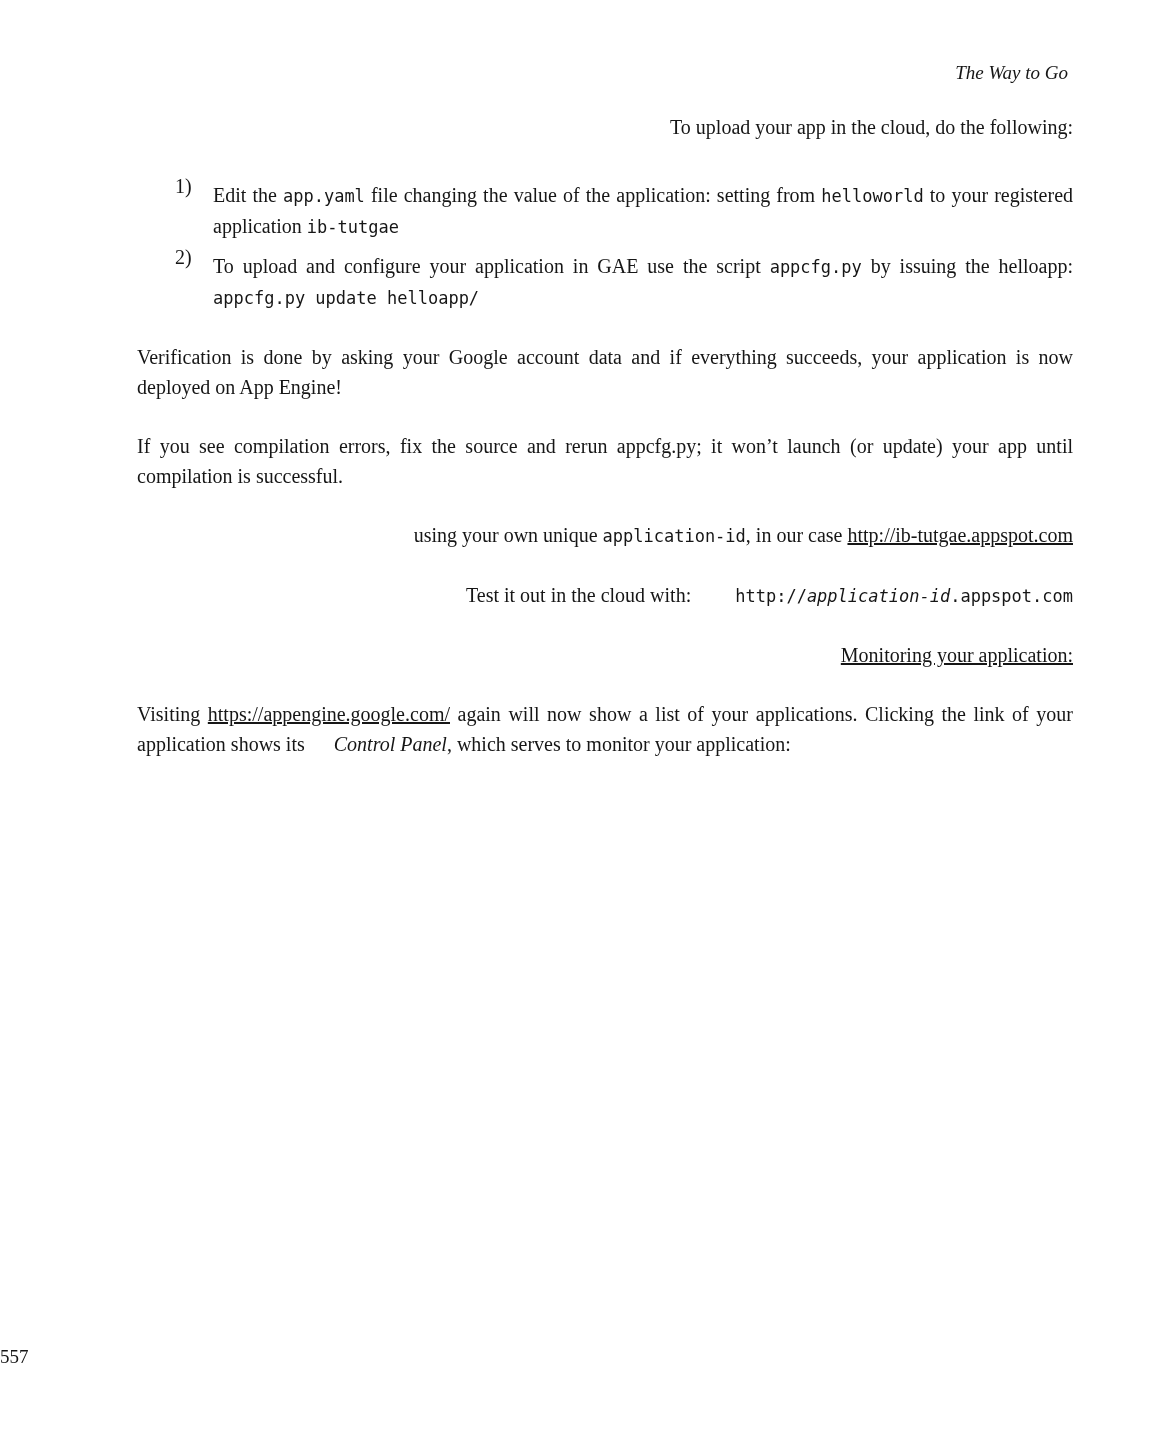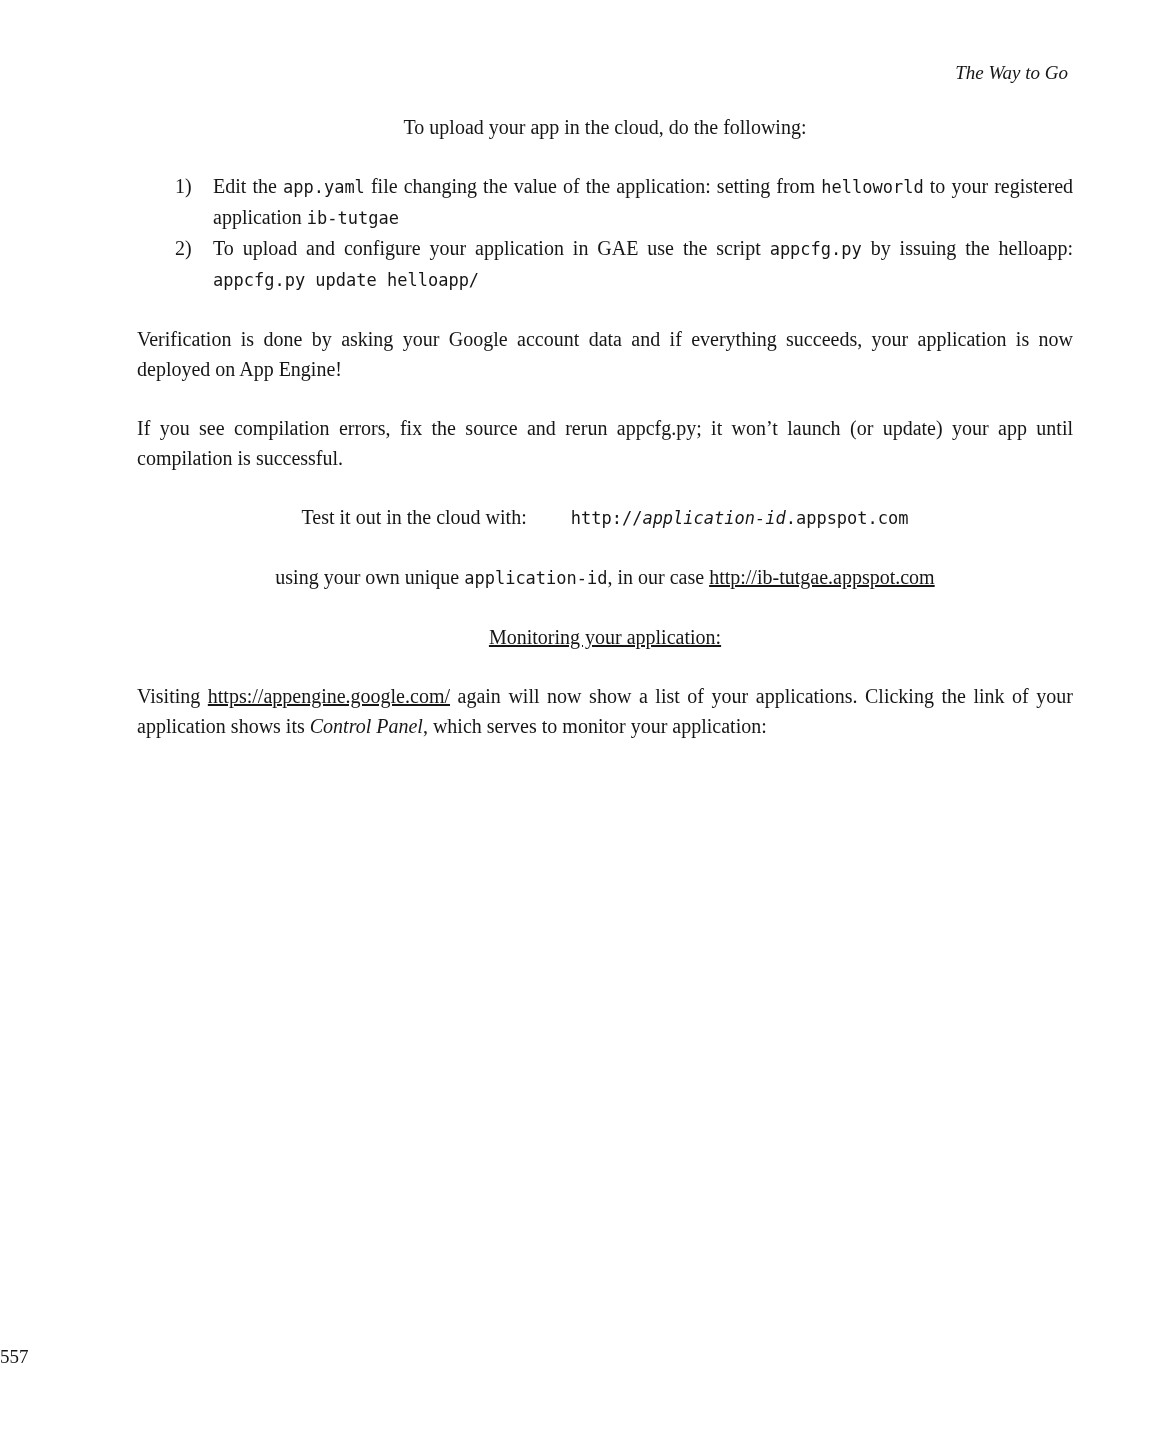--- a/index.html
+++ b/index.html
@@ -26,53 +26,54 @@
     top: 112px;
     left: 137px;
     width: 936px;
   }
   .p {
     margin: 0 0 29px 0;
     font-size: 20px;
     line-height: 30px;
     text-align: justify;
   }
-  .p.no-justify { text-align: center; }
+  .p.no-justify { text-align: right; }
   .list { margin: 0 0 29px 0; }
   .list-item {
     display: flex;
     margin-left: 38px;
     font-size: 20px;
     line-height: 30px;
   }
   .list-item .num {
     width: 38px;
     flex-shrink: 0;
   }
   .list-item .li-text {
     flex: 1;
     text-align: justify;
+    margin-top: 9px;
   }
   .code {
     font-family: "DejaVu Sans Mono", monospace;
     font-size: 17px;
   }
   .code-italic {
     font-family: "DejaVu Sans Mono", monospace;
     font-size: 17px;
     font-style: italic;
   }
   .gap-left { margin-left: 44px; }
   a.doc-link {
     color: inherit;
     text-decoration: underline;
     cursor: pointer;
   }
   .underlined { text-decoration: underline; }
-  .italic { font-style: italic; }
+  .italic { font-style: italic; margin-left: 24px; }
   .page-number {
     position: absolute;
     bottom: 72px;
     left: 0;
     width: 100%;
     text-align: left;
     font-size: 19px;
   }
 </style>
 </head>
@@ -105,25 +106,25 @@
       </div>
 
     </div>
 
     <p class="p">Verification is done by asking your Google account data and if everything succeeds, your application is now deployed on App Engine!</p>
 
 
     <p class="p">If you see compilation errors, fix the source and rerun appcfg.py; it won’t launch (or update) your app until compilation is successful.</p>
 
     <p class="p no-justify">
-      <span>Test it out in the cloud with:</span><span class="code gap-left"><span>http://</span><span class="code-italic">application-id</span><span>.appspot.com</span></span>
+      <span>using your own unique </span><span class="code">application-id</span><span>, in our case </span><a class="doc-link">http://ib-tutgae.appspot.com</a>
     </p>
 
     <p class="p no-justify">
-      <span>using your own unique </span><span class="code">application-id</span><span>, in our case </span><a class="doc-link">http://ib-tutgae.appspot.com</a>
+      <span>Test it out in the cloud with:</span><span class="code gap-left"><span>http://</span><span class="code-italic">application-id</span><span>.appspot.com</span></span>
     </p>
 
 
     <p class="p no-justify">
       <span class="underlined">Monitoring your application:</span>
     </p>
 
     <p class="p">
       <span>Visiting </span><a class="doc-link">https://appengine.google.com/</a><span> again will now show a list of your applications. Clicking the link of your application shows its </span><span class="italic">Control Panel</span><span>, which serves to monitor your application:</span>
     </p>

